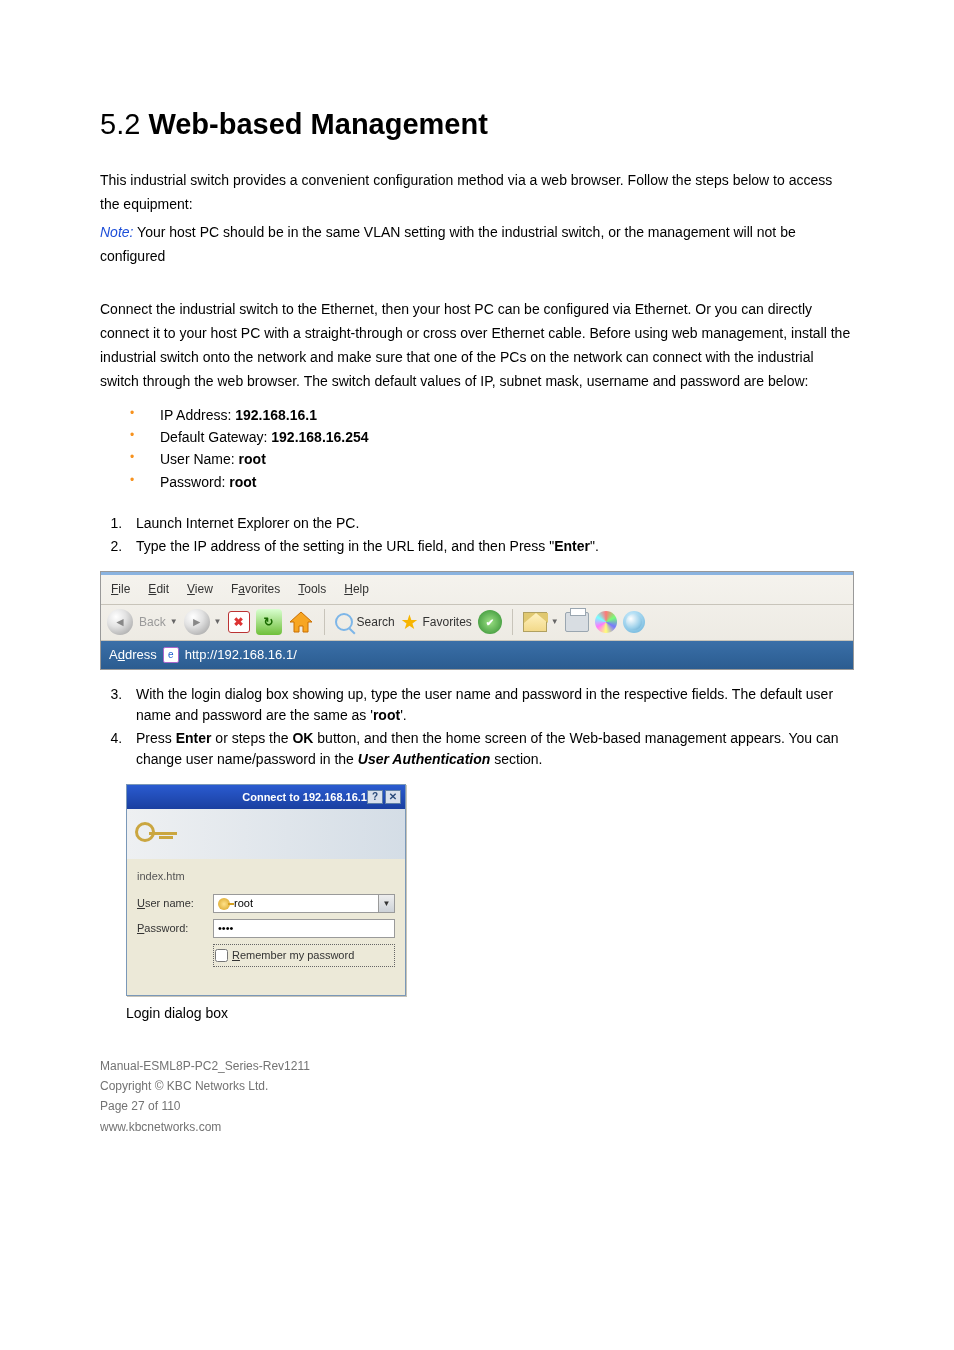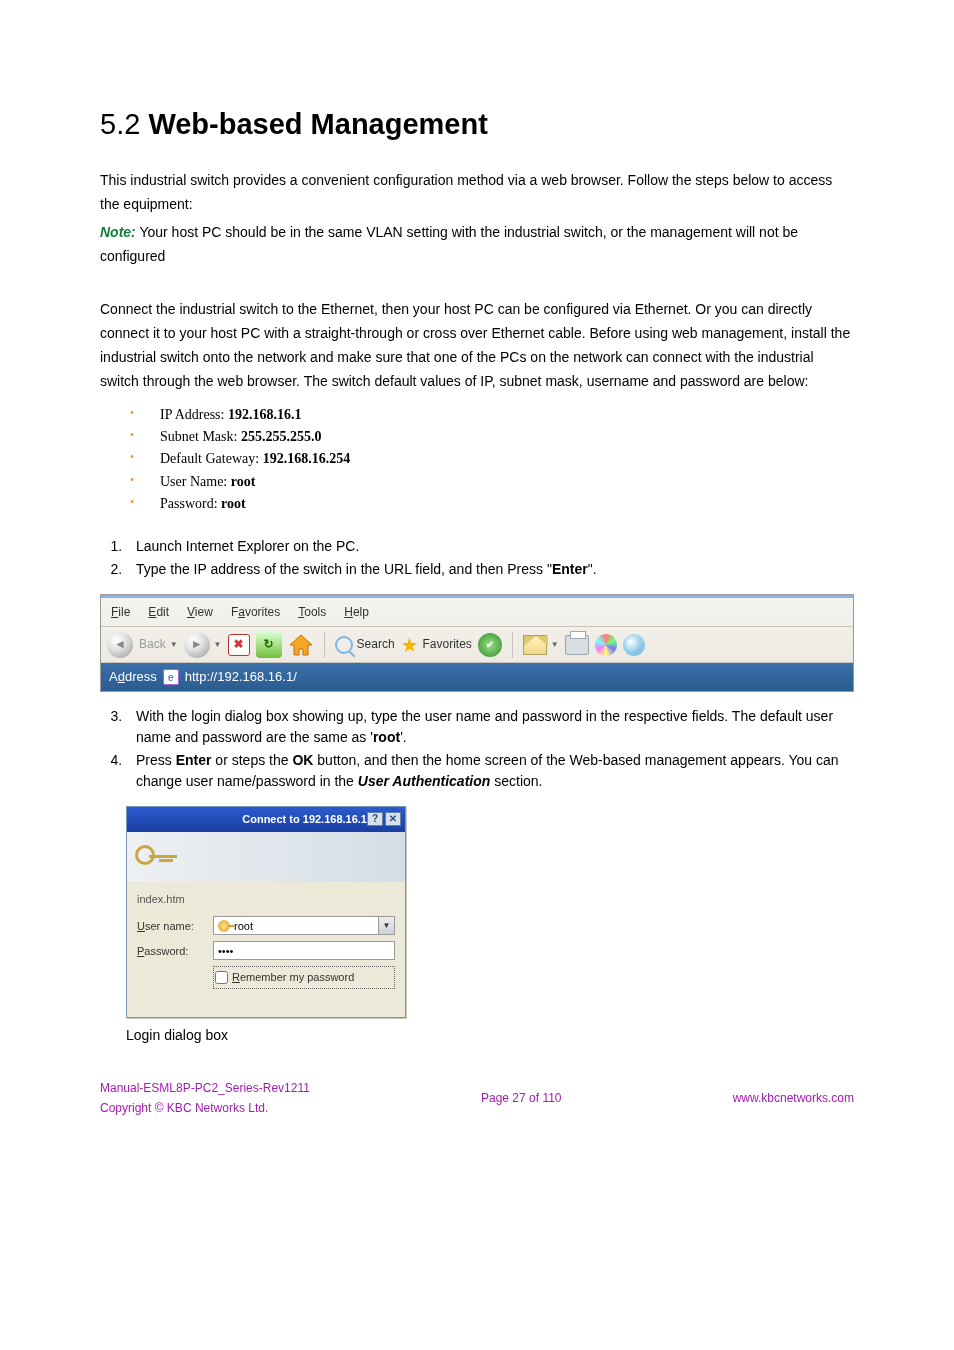--- a/index.html
+++ b/index.html
@@ -14,24 +14,24 @@
     line-height: 1.7;
   }
   h2.section {
     font-size: 29px;
     font-weight: normal;
     margin: 0 0 20px 0;
   }
   h2.section .num { font-weight: normal; }
   h2.section .title { font-weight: bold; }
   p { margin: 0 0 4px 0; }
-  .note-label { font-weight: bold; font-style: italic; color: #15803d; }
+  .note-label { font-weight: normal; font-style: italic; color: #1d4ed8; }
   .para-block { margin: 16px 0 10px 0; }
   ul.bullets { list-style: none; padding: 0; margin: 4px 0 20px 30px; }
-  ul.bullets li { position: relative; padding-left: 30px; line-height: 1.6; font-family: Liberation Serif, serif; }
+  ul.bullets li { position: relative; padding-left: 30px; line-height: 1.6; }
   ul.bullets li::before { content: "•"; color: #f7921e; position: absolute; left: 0; top: 0; font-size: 12px; }
   ol.steps { margin: 0 0 14px 0; padding-left: 26px; }
   ol.steps li { padding-left: 10px; line-height: 1.5; margin-bottom: 2px; }
   .bold { font-weight: bold; }
   .bolditalic { font-weight: bold; font-style: italic; }
 
   
   .ie-toolbar {
     margin: 10px 0 14px 0;
     border: 1px solid #999;
@@ -153,22 +153,22 @@
   .login-btns { text-align:right; }
   .login-btns button {
     width:64px;height:21px;font-family:Tahoma;font-size:11px;
     border:1px solid #8a8a8a;background:linear-gradient(#f6f6f2,#e2e0d4);
     margin-left:4px;border-radius:2px;
   }
 
   .caption { margin: 4px 0 30px 26px; }
 
   .footer {
-    display:flex; justify-content:space-between; align-items:center;
-    font-size:12px; color:#a21caf; margin-top:10px;
+    display:flex; justify-content:space-between; align-items:flex-start;
+    font-size:12px; color:#737373; margin-top:10px;flex-direction:column;
   }
   .footer .left { text-align:left; }
   .footer .mid { text-align:center; }
   .footer .right { text-align:right; }
   .spacer-mid{height:10px;}
 </style>
 </head>
 <body>
 
 <h2 class="section">
@@ -180,29 +180,28 @@
 <p>
   <span class="note-label">Note:</span><span> Your host PC should be in the same VLAN setting with the industrial switch, or the management will not be configured</span>
 </p>
 
 <div class="spacer-mid"></div>
 
 <p class="para-block">Connect the industrial switch to the Ethernet, then your host PC can be configured via Ethernet. Or you can directly connect it to your host PC with a straight-through or cross over Ethernet cable. Before using web management, install the industrial switch onto the network and make sure that one of the PCs on the network can connect with the industrial switch through the web browser. The switch default values of IP, subnet mask, username and password are below:</p>
 
 <ul class="bullets">
   <li><span>IP Address: </span><span class="bold">192.168.16.1</span></li>
-  <li><span>Subnet Mask: </span><span class="bold">255.255.255.0</span></li>
   <li><span>Default Gateway: </span><span class="bold">192.168.16.254</span></li>
   <li><span>User Name: </span><span class="bold">root</span></li>
   <li><span>Password: </span><span class="bold">root</span></li>
 </ul>
 
 <ol class="steps">
   <li><span>Launch Internet Explorer on the PC.</span></li>
-  <li><span>Type the IP address of the switch in the URL field, and then Press "</span><span class="bold">Enter</span><span>".</span></li>
+  <li><span>Type the IP address of the setting in the URL field, and then Press "</span><span class="bold">Enter</span><span>".</span></li>
 </ol>
 
 <div class="ie-toolbar">
   <div class="ie-menubar">
     <span><u>F</u>ile</span>
     <span><u>E</u>dit</span>
     <span><u>V</u>iew</span>
     <span>F<u>a</u>vorites</span>
     <span><u>T</u>ools</span>
     <span><u>H</u>elp</span>

